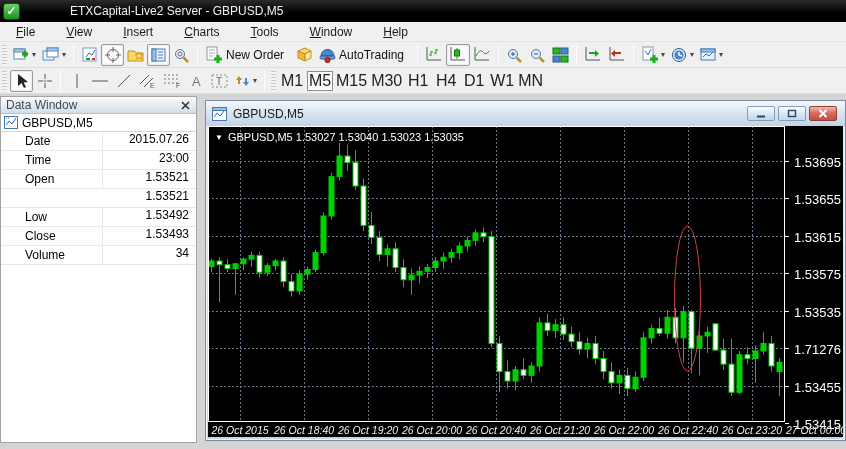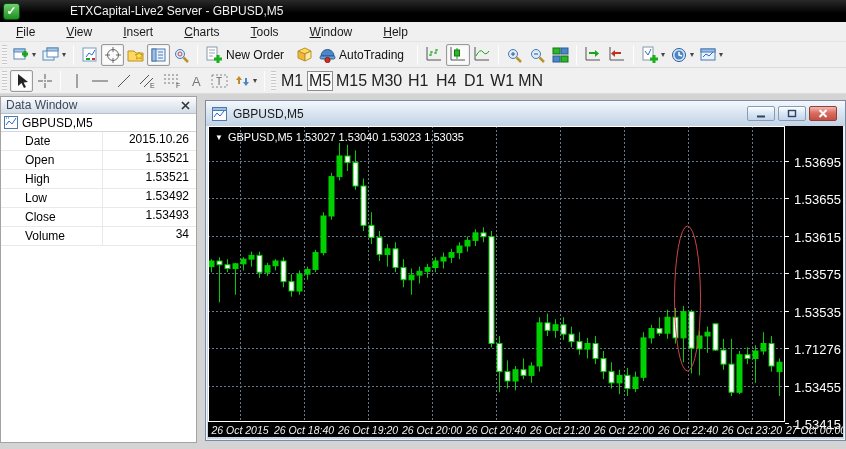--- a/index.html
+++ b/index.html
@@ -345,28 +345,31 @@
             <rect x="0.5" y="0.5" width="13" height="12" fill="#fff" stroke="#4a7ab0"></rect>
             <path d="M2 9 l3-4 3 3 4-6" stroke="#2a6ad0" fill="none"></path>
             <path d="M2 2 h4" stroke="#2a6ad0" stroke-dasharray="1,1"></path>
           </svg>
       </span>
       <span class="sym-label">GBPUSD,M5</span>
     </div>
     <div class="dw-table" id="dw-table">
         <div class="dw-row">
           <div class="lbl">Date</div>
-          <div class="val">2015.10.26</div>
+          <div class="val">2015.07.26</div>
+        </div>
+        <div class="dw-row">
+          <div class="lbl">Time</div>
+          <div class="val">23:00</div>
         </div>
         <div class="dw-row">
           <div class="lbl">Open</div>
           <div class="val">1.53521</div>
         </div>
         <div class="dw-row">
-          <div class="lbl">High</div>
           <div class="val">1.53521</div>
         </div>
         <div class="dw-row">
           <div class="lbl">Low</div>
           <div class="val">1.53492</div>
         </div>
         <div class="dw-row">
           <div class="lbl">Close</div>
           <div class="val">1.53493</div>
         </div>

